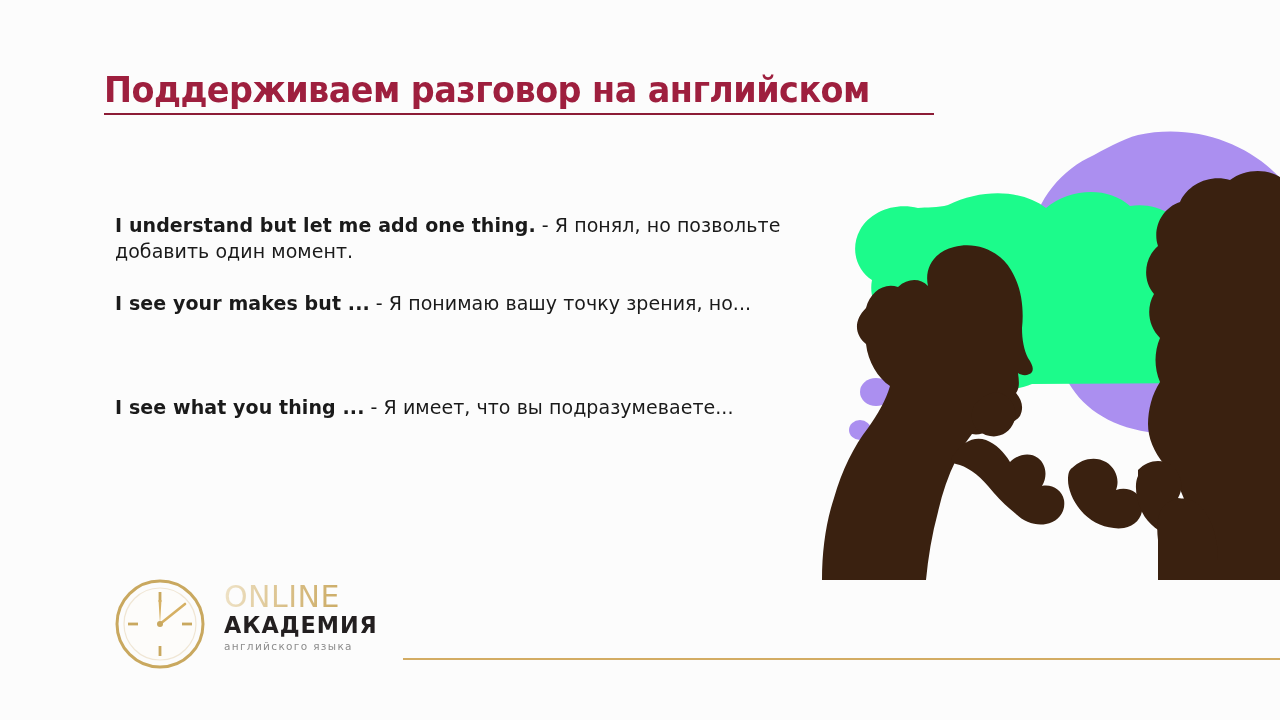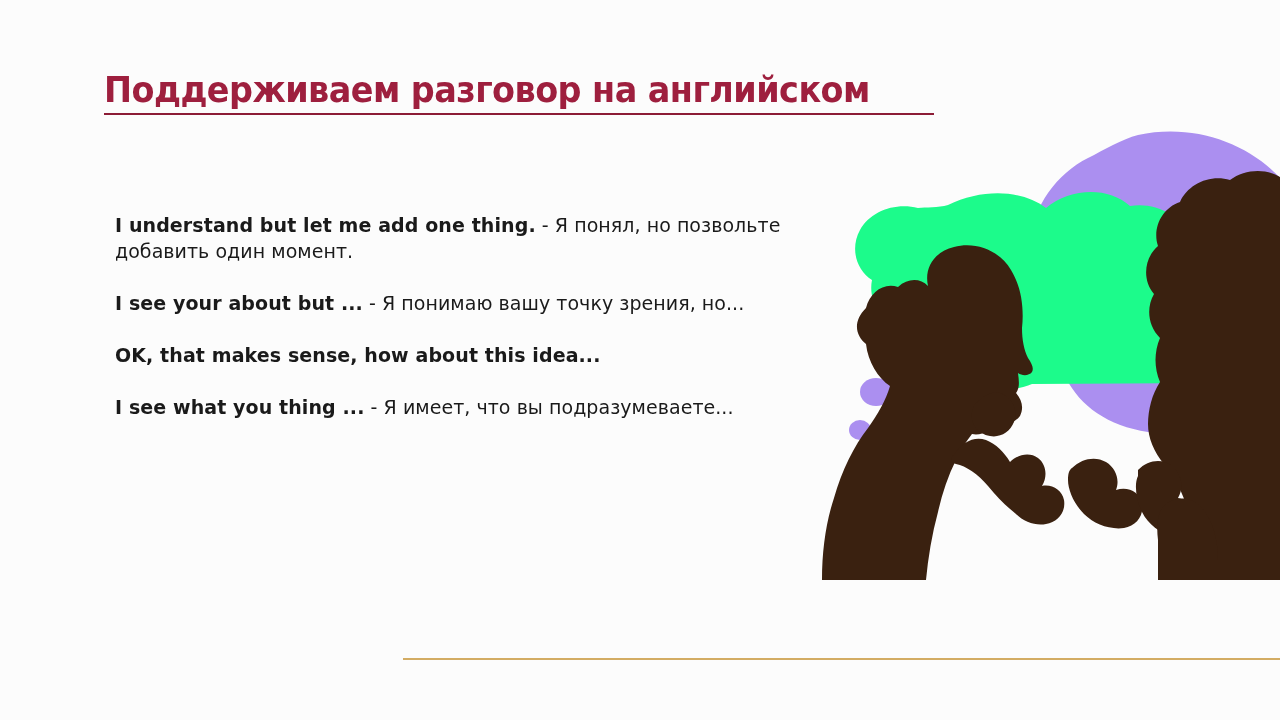--- a/index.html
+++ b/index.html
@@ -121,25 +121,25 @@
     <div id="title-rule"></div>
   </div>
 
   <div id="phrases">
 
     <div class="phrase">
       <span class="en">I understand but let me add one thing.</span><span class="ru"> - Я понял, но позвольте добавить один момент.</span>
     </div>
 
     <div class="phrase">
-      <span class="en">I see your about but ...</span><span class="ru"> - Я понимаю вашу точку зрения, но...</span>
+      <span class="en">I see your makes but ...</span><span class="ru"> - Я понимаю вашу точку зрения, но...</span>
     </div>
 
     <div class="phrase">
-      <span class="en">OK, that makes sense, how about this idea...</span><br>
+      <br>
     </div>
 
     <div class="phrase">
       <span class="en">I see what you thing ...</span><span class="ru"> - Я имеет, что вы подразумеваете...</span>
     </div>
 
   </div>
 
   <div id="artwork">
     <svg width="520" height="510" viewBox="0 0 520 510" xmlns="http://www.w3.org/2000/svg">
@@ -271,16 +271,41 @@
           C 404 408 410 428 410 450
           L 410 470
           L 350 470
           L 350 430
           C 348 414 350 402 356 396 Z"></path>
       </g>
 
     </svg>
   </div>
 
+  <div id="logo">
+
+    <div id="logo-clock">
+      <svg width="96" height="96" viewBox="0 0 96 96" xmlns="http://www.w3.org/2000/svg">
+        <circle cx="48" cy="48" r="43" fill="none" stroke="#c9a85f" stroke-width="3"></circle>
+        <circle cx="48" cy="48" r="36" fill="#fdfcfa" stroke="#f0e6d4" stroke-width="1.2"></circle>
+
+        <rect x="46.6" y="16" width="2.8" height="10" fill="#c9a85f"></rect>
+        <rect x="70" y="46.6" width="10" height="2.8" fill="#c9a85f"></rect>
+        <rect x="46.6" y="70" width="2.8" height="10" fill="#c9a85f"></rect>
+        <rect x="16" y="46.6" width="10" height="2.8" fill="#c9a85f"></rect>
+
+        <path d="M 48 48 L 46.5 24 L 49.5 24 Z" fill="#d6b063"></path>
+        <path d="M 48 48 L 73 28" stroke="#d6b063" stroke-width="2.6" stroke-linecap="round" fill="none"></path>
+        <circle cx="48" cy="48" r="3" fill="#c9a85f"></circle>
+      </svg>
+    </div>
+
+    <div id="logo-words">
+      <div id="logo-online">ONLINE</div>
+      <div id="logo-academy">АКАДЕМИЯ</div>
+      <div id="logo-sub">английского языка</div>
+    </div>
+
+  </div>
 
   <div id="logo-rule"></div>
 
 </div>
 
 </body></html>

